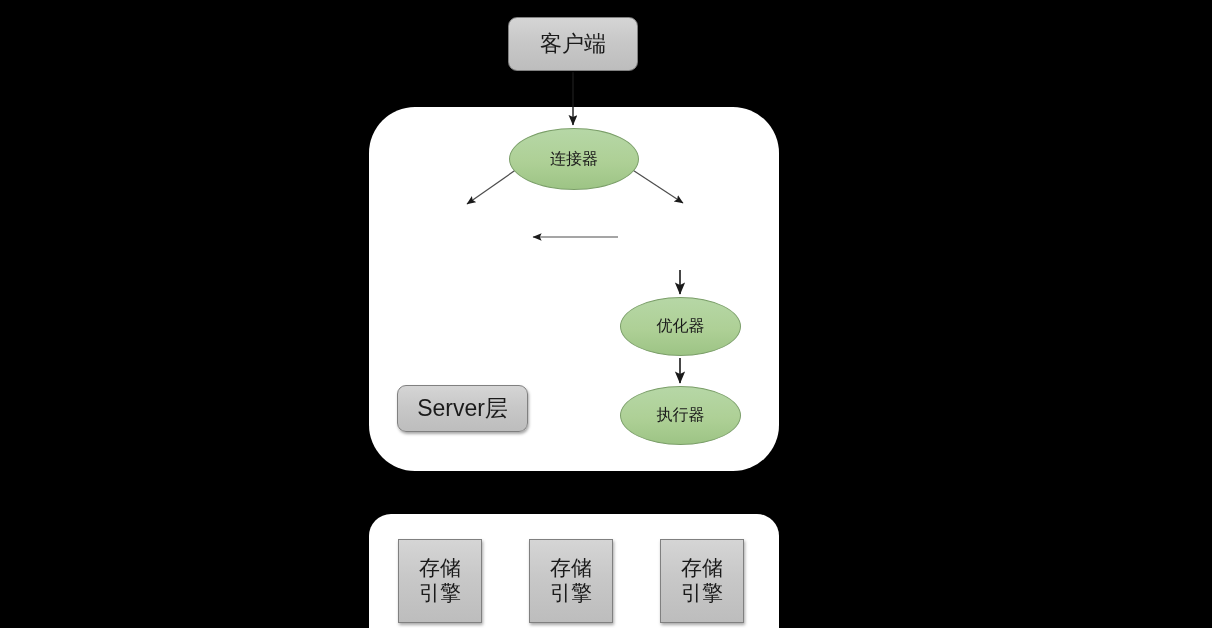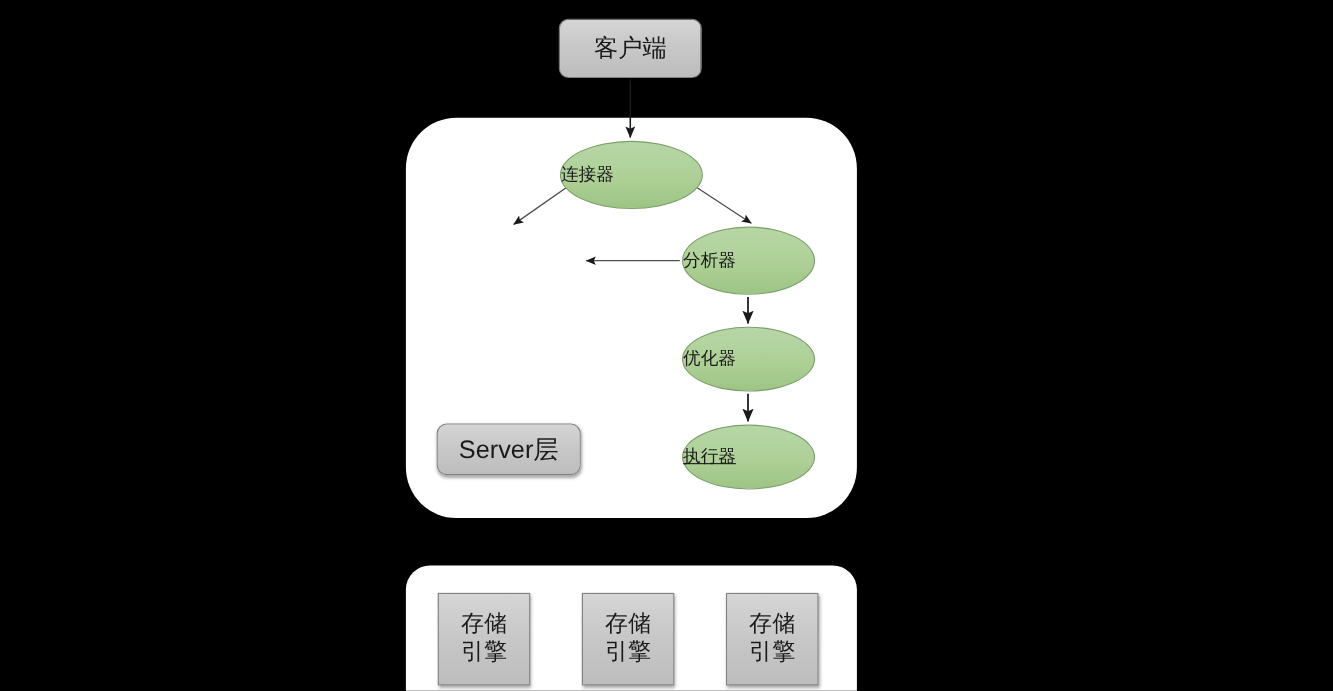--- a/index.html
+++ b/index.html
@@ -87,28 +87,29 @@
   
   .node {
     position: absolute;
     box-sizing: border-box;
     border: 1px solid #7a9e68;
     border-radius: 50%;
     background: linear-gradient(to bottom, #b6d7a6 0%, #aed096 55%, #9dc485 100%);
     color: #1a1a1a;
     display: flex;
     align-items: center;
+    justify-content: center;
     text-align: center;
     font-size: 16px;
   }
   #node-connector { left: 509px; top: 107px; width: 130px; height: 62px; }
   #node-cache     { left: 397px; top: 185px; width: 131px; height: 62px; }
   #node-parser    { left: 620px; top: 185px; width: 121px; height: 62px; }
   #node-optimizer { left: 620px; top: 276px; width: 121px; height: 59px; }
-  #node-executor  { left: 620px; top: 365px; width: 121px; height: 59px; text-decoration: underline; }
+  #node-executor  { left: 620px; top: 365px; width: 121px; height: 59px; }
   
   #edges {
     position: absolute;
     left: 0; top: 0;
     width: 1212px;
     height: 628px;
     pointer-events: none;
   }
 </style>
 </head>
@@ -139,23 +140,20 @@
     <line x1="680" y1="337" x2="680" y2="362" stroke="#1a1a1a" stroke-width="1.6" marker-end="url(#ah)"></line>
   </svg>
 
   <div class="gbox" id="client-box">
     <span>客户端</span>
   </div>
 
   <div class="node" id="node-connector">
     <span>连接器</span>
   </div>
-  <div class="node" id="node-parser">
-    <span>分析器</span>
-  </div>
   <div class="node" id="node-optimizer">
     <span>优化器</span>
   </div>
   <div class="node" id="node-executor">
     <span>执行器</span>
   </div>
 
   <div class="gbox" id="server-label-box">
     <span>Server层</span>
   </div>

